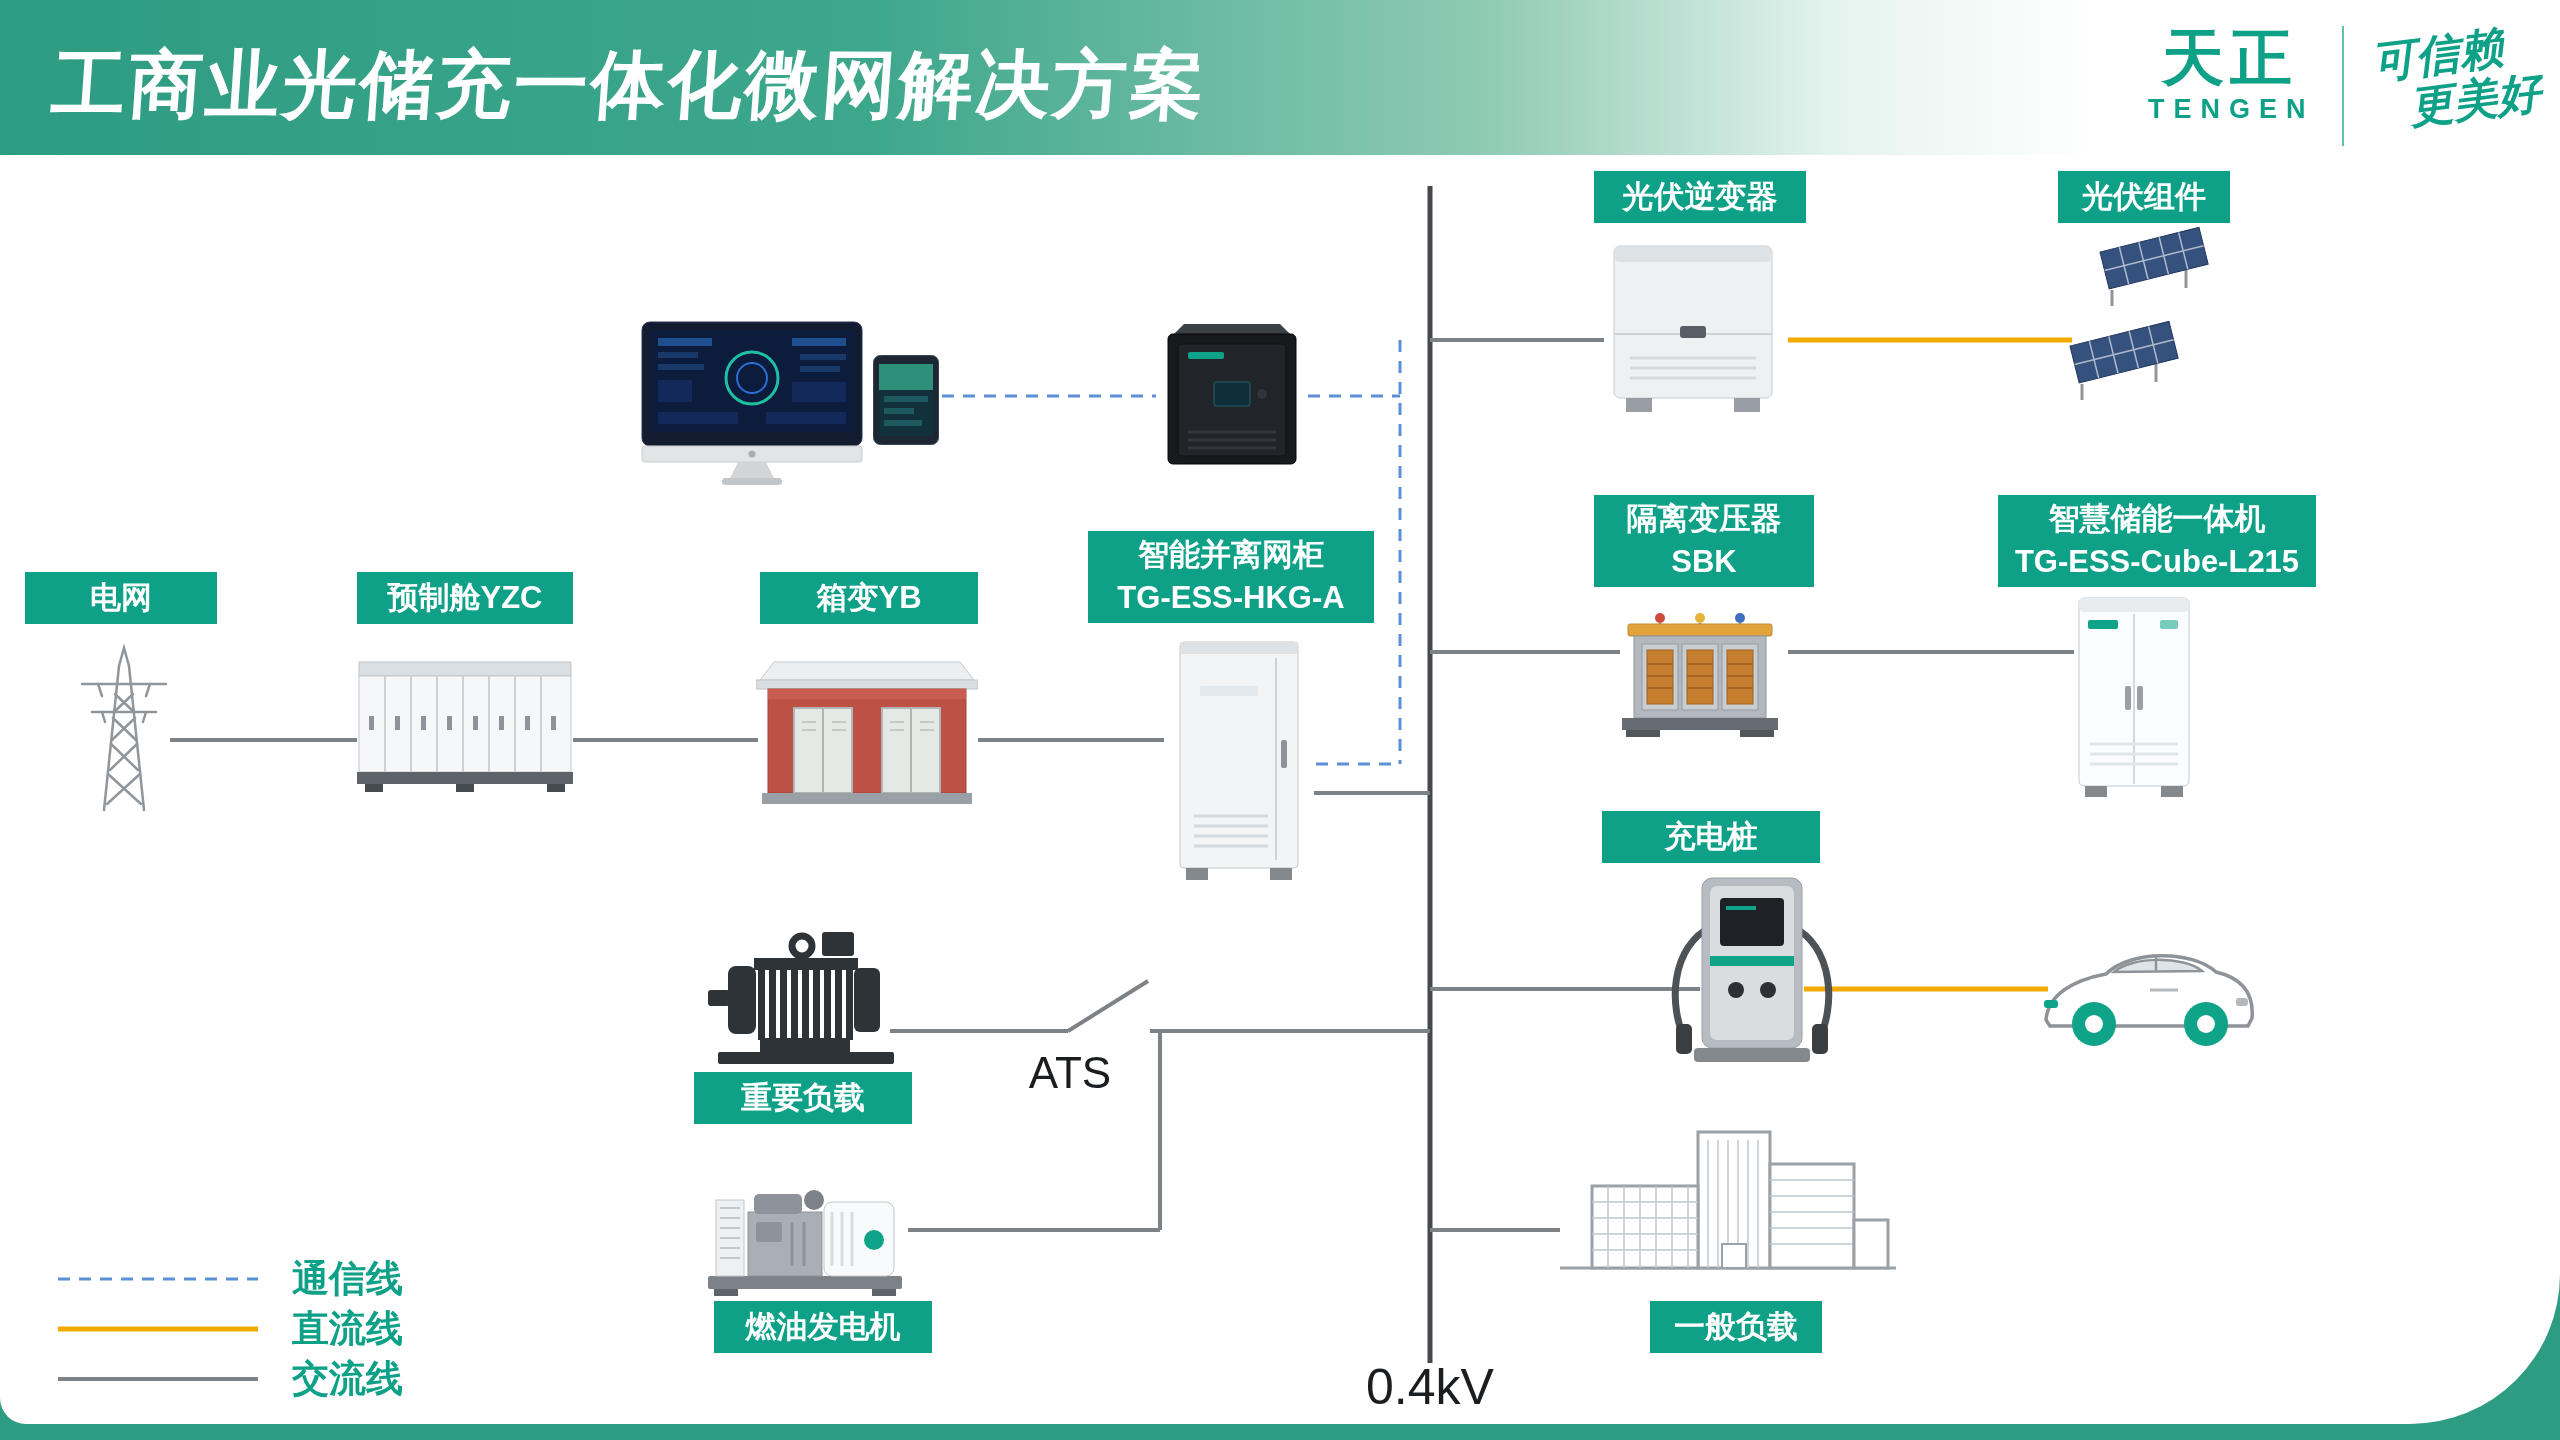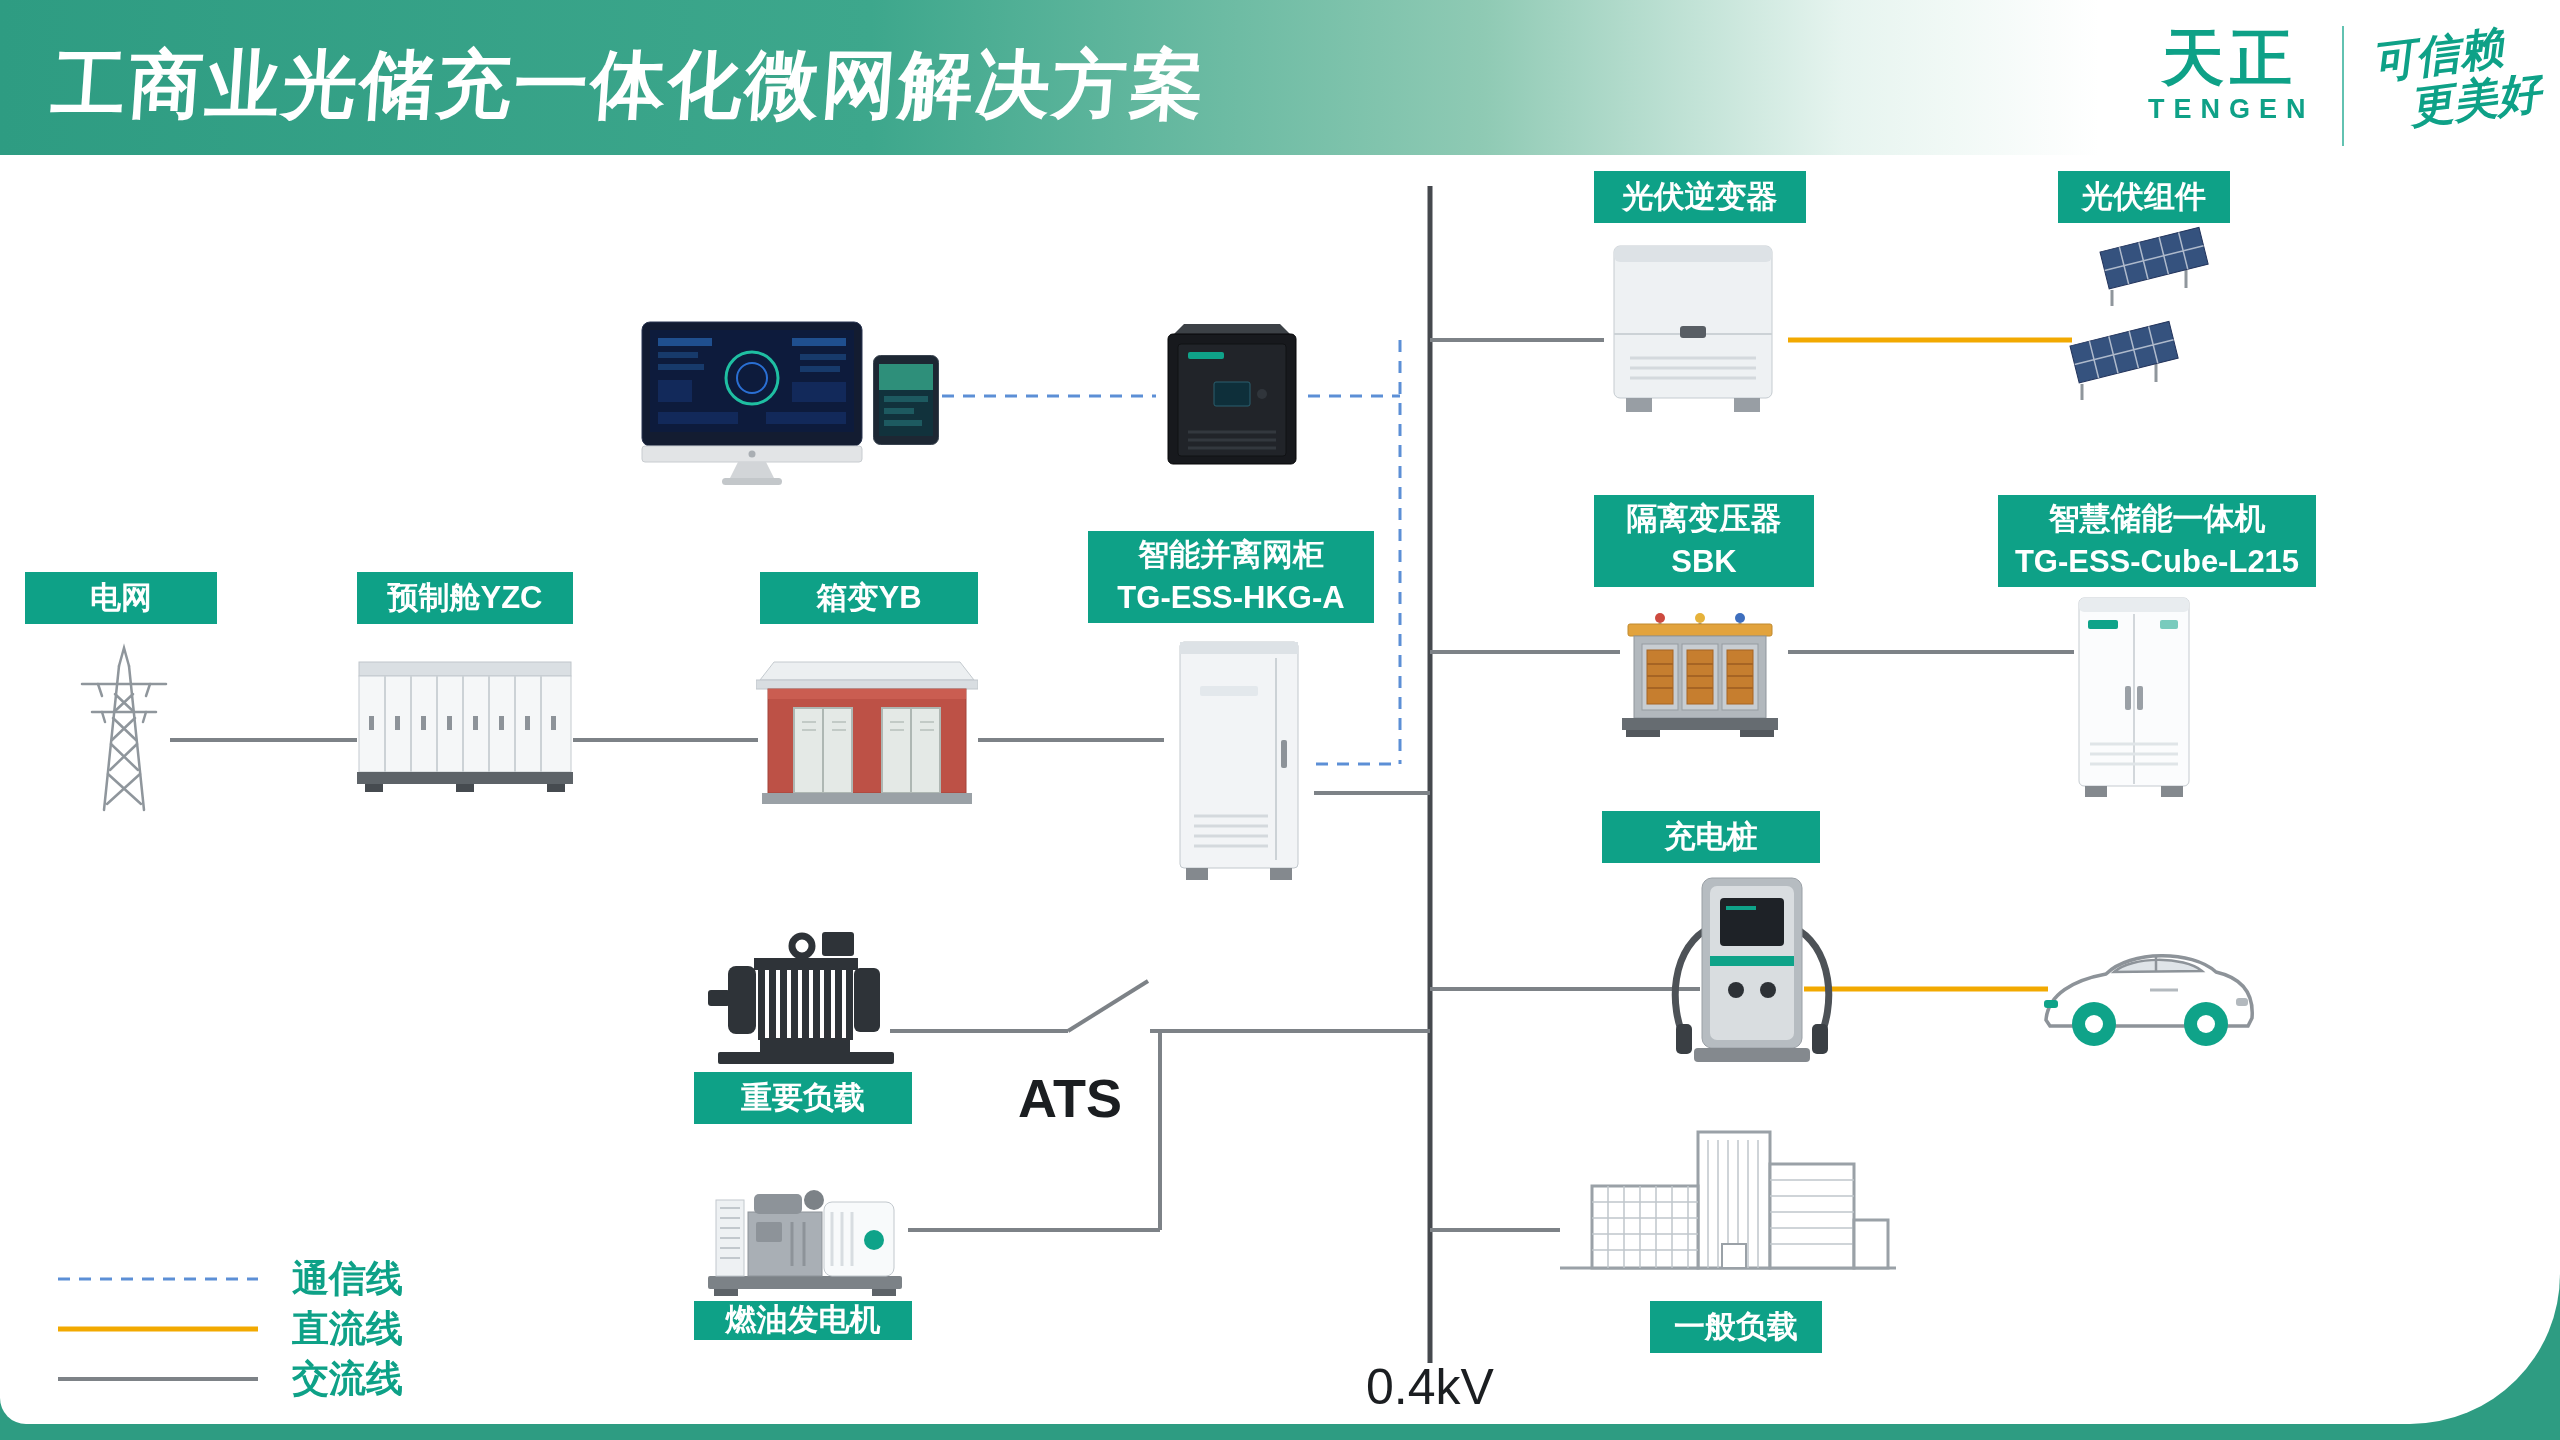--- a/index.html
+++ b/index.html
@@ -29,21 +29,21 @@
   .wire-bus { stroke:var(--bus,#45494E); }
 
   .equip { position:absolute; z-index:2; }
   .equip svg { width:100%; height:100%; display:block; }
 
   .tag { position:absolute; z-index:3; background:var(--accent,#0EA187); color:#ffffff; font-weight:700;
     font-size:31px; line-height:1.38; display:flex; align-items:center; justify-content:center;
     text-align:center; white-space:pre-line; }
 
   .note { position:absolute; z-index:3; color:var(--ink,#1B1E21); }
-  .note-ats { left:1008px; top:1048px; width:124px; text-align:center; font-size:54px; font-weight:700;margin-top:19px; }
+  .note-ats { left:1008px; top:1048px; width:124px; text-align:center; font-size:44px; font-weight:400; }
   .note-bus { left:1366px; top:1358px; font-size:50px; font-weight:500; }
 
   .legend { position:absolute; left:58px; top:1254px; z-index:3; }
   .legend-row { display:flex; align-items:center; height:50px; }
   .legend-label { color:var(--accent,#0EA187); font-size:37px; font-weight:700; margin-left:34px; }
   .legend svg { display:block; }
 </style>
 </head>
 <body>
 
@@ -380,21 +380,21 @@
     <div class="tag" style="left:1088px;top:531px;width:286px;height:92px">智能并离网柜
 TG-ESS-HKG-A</div>
     <div class="tag" style="left:1594px;top:171px;width:212px;height:52px">光伏逆变器</div>
     <div class="tag" style="left:2058px;top:171px;width:172px;height:52px">光伏组件</div>
     <div class="tag" style="left:1594px;top:495px;width:220px;height:92px">隔离变压器
 SBK</div>
     <div class="tag" style="left:1998px;top:495px;width:318px;height:92px">智慧储能一体机
 TG-ESS-Cube-L215</div>
     <div class="tag" style="left:1602px;top:811px;width:218px;height:52px">充电桩</div>
     <div class="tag" style="left:694px;top:1072px;width:218px;height:52px">重要负载</div>
-    <div class="tag" style="left:694px;top:1301px;width:218px;height:39px">燃油发电机</div>
+    <div class="tag" style="left:714px;top:1301px;width:218px;height:52px">燃油发电机</div>
     <div class="tag" style="left:1650px;top:1301px;width:172px;height:52px">一般负载</div>
 
     <div class="note note-ats">ATS</div>
     <div class="note note-bus">0.4kV</div>
 
     <div class="legend">
       <div class="legend-row">
         <svg width="200" height="8">
           <line class="wire-comm" x1="0" y1="4" x2="200" y2="4" stroke-width="3" stroke-dasharray="12 9"></line>
         </svg>

